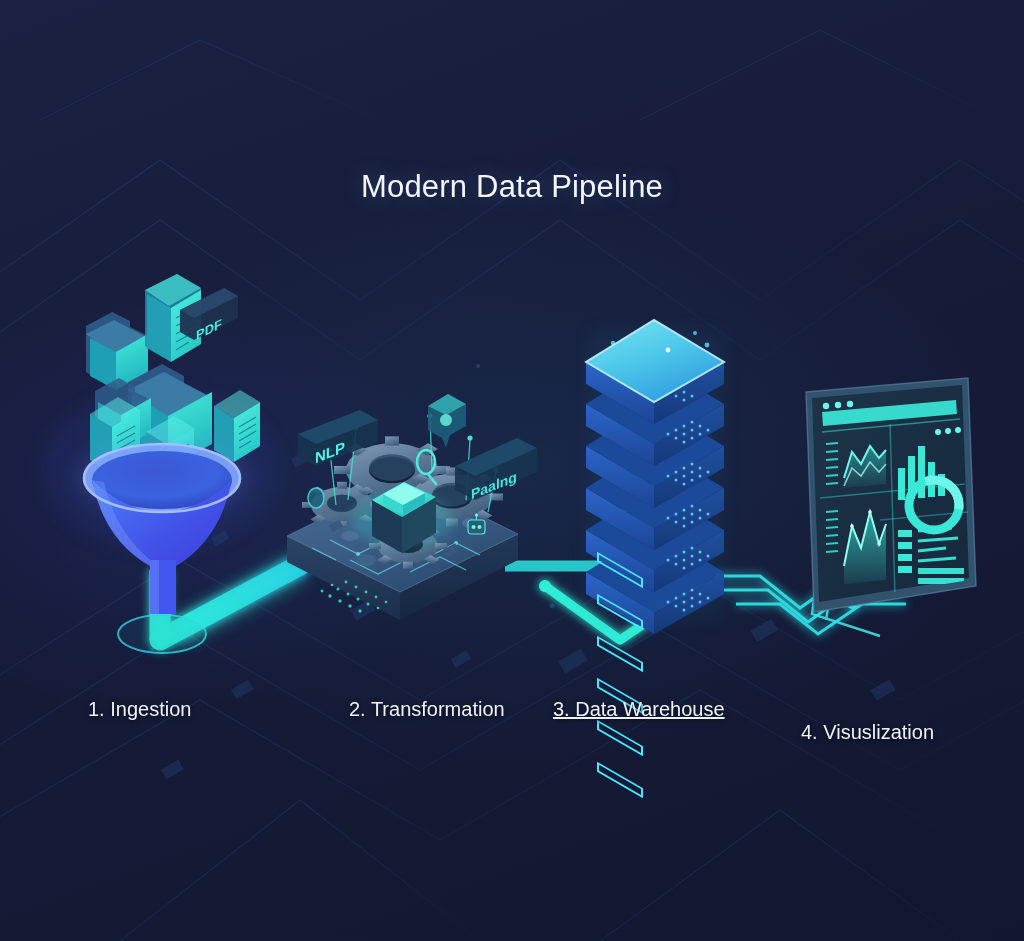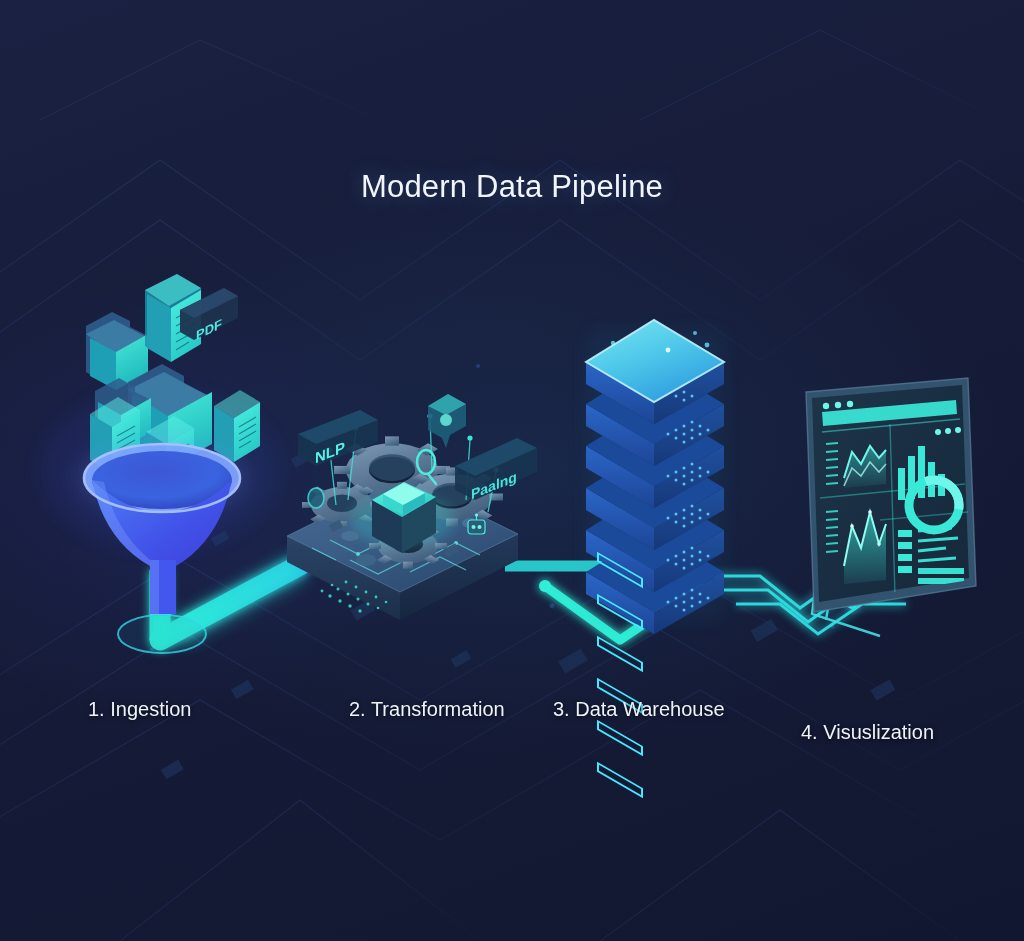--- a/index.html
+++ b/index.html
@@ -31,21 +31,21 @@
 
   
   .caption{
     position:absolute; top:698px;
     font-size:20px; font-weight:400; color:#eef2f9;
     white-space:nowrap;
     text-shadow:0 1px 5px rgba(0,0,0,.65);
   }
   #cap1{ left:88px; }
   #cap2{ left:305px;margin-left:44px; }
-  #cap3{ left:553px; }
+  #cap3{ left:553px;text-decoration:underline; }
   #cap4{ left:801px;margin-top:23px; }
 </style>
 </head>
 <body>
 
 <div id="stage">
 
   <svg class="layer" width="1024" height="941" viewBox="0 0 1024 941">
     <defs>
       <linearGradient id="bgTrace" x1="0" y1="0" x2="1" y2="1">

